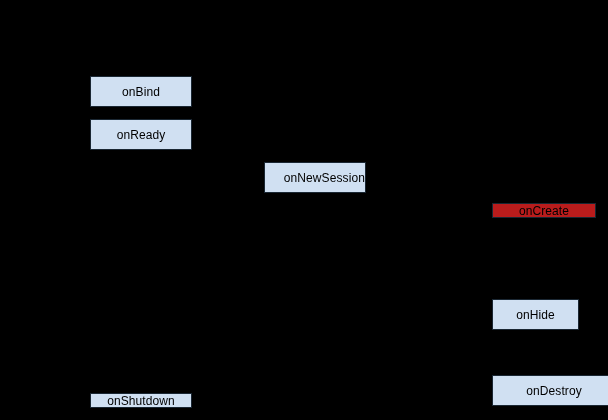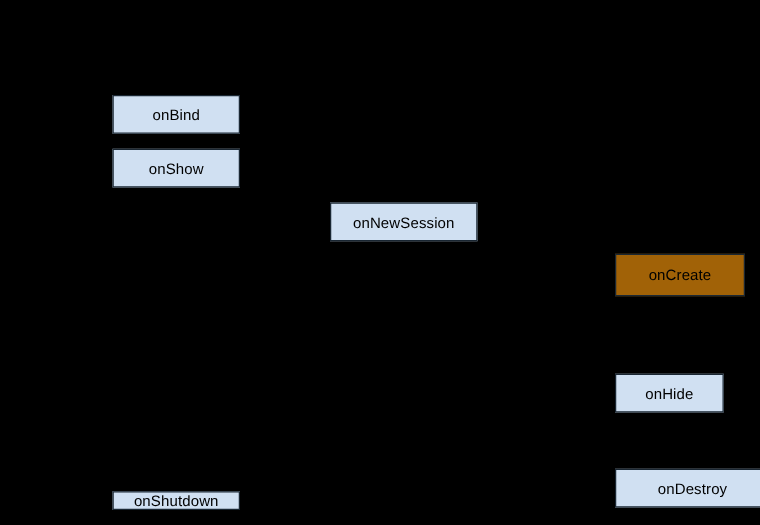--- a/index.html
+++ b/index.html
@@ -43,28 +43,28 @@
 </head>
 <body>
 
 <div id="canvas" style="background: rgb(0, 0, 0);">
 
   <div class="node" style="left: 90px; top: 76px; width: 102px; height: 31px; background: rgb(208, 224, 242); border-color: rgb(26, 39, 51); color: rgb(0, 0, 0);">
     <span class="node-label">onBind</span>
   </div>
 
   <div class="node" style="left: 90px; top: 119px; width: 102px; height: 31px; background: rgb(208, 224, 242); border-color: rgb(26, 39, 51); color: rgb(0, 0, 0);">
-    <span class="node-label">onShow</span>
+    <span class="node-label">onReady</span>
   </div>
 
-  <div class="node" style="left: 264px; top: 162px; width: 118px; height: 31px; background: rgb(208, 224, 242); border-color: rgb(26, 39, 51); color: rgb(0, 0, 0);">
+  <div class="node" style="left: 264px; top: 162px; width: 102px; height: 31px; background: rgb(208, 224, 242); border-color: rgb(26, 39, 51); color: rgb(0, 0, 0); justify-content: flex-end;">
     <span class="node-label">onNewSession</span>
   </div>
 
-  <div class="node" style="left: 492px; top: 203px; width: 104px; height: 34px; background: #a16207; border-color: rgb(26, 39, 51); color: rgb(0, 0, 0);">
+  <div class="node" style="left: 492px; top: 203px; width: 104px; height: 15px; background: #b91c1c; border-color: rgb(26, 39, 51); color: rgb(0, 0, 0);">
     <span class="node-label">onCreate</span>
   </div>
 
 
   <div class="node" style="left: 492px; top: 299px; width: 87px; height: 31px; background: rgb(208, 224, 242); border-color: rgb(26, 39, 51); color: rgb(0, 0, 0);">
     <span class="node-label">onHide</span>
   </div>
 
   <div class="node" style="left: 90px; top: 393px; width: 102px; height: 15px; background: rgb(208, 224, 242); border-color: rgb(26, 39, 51); color: rgb(0, 0, 0);">
     <span class="node-label">onShutdown</span>

